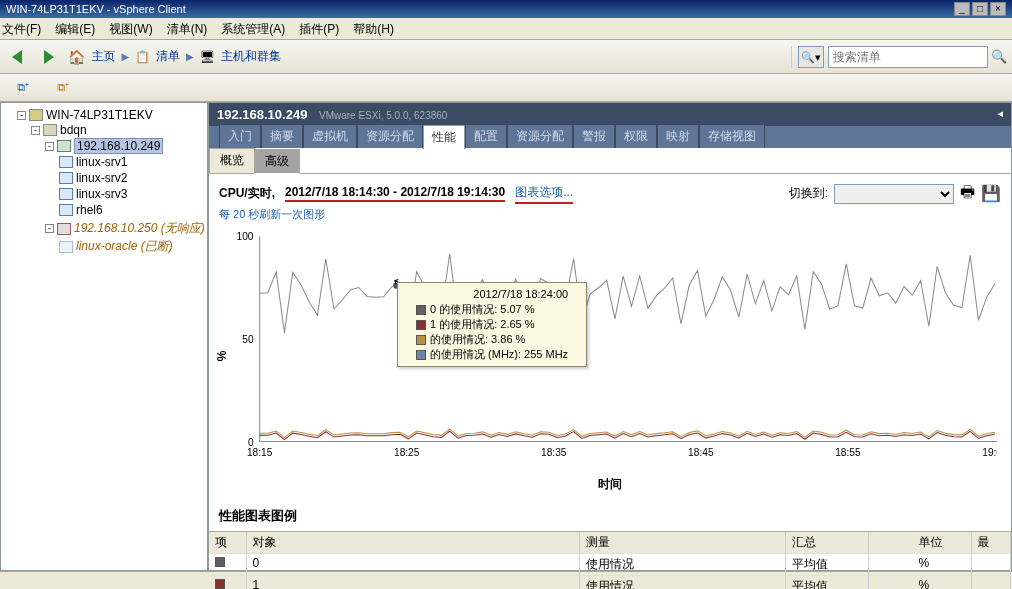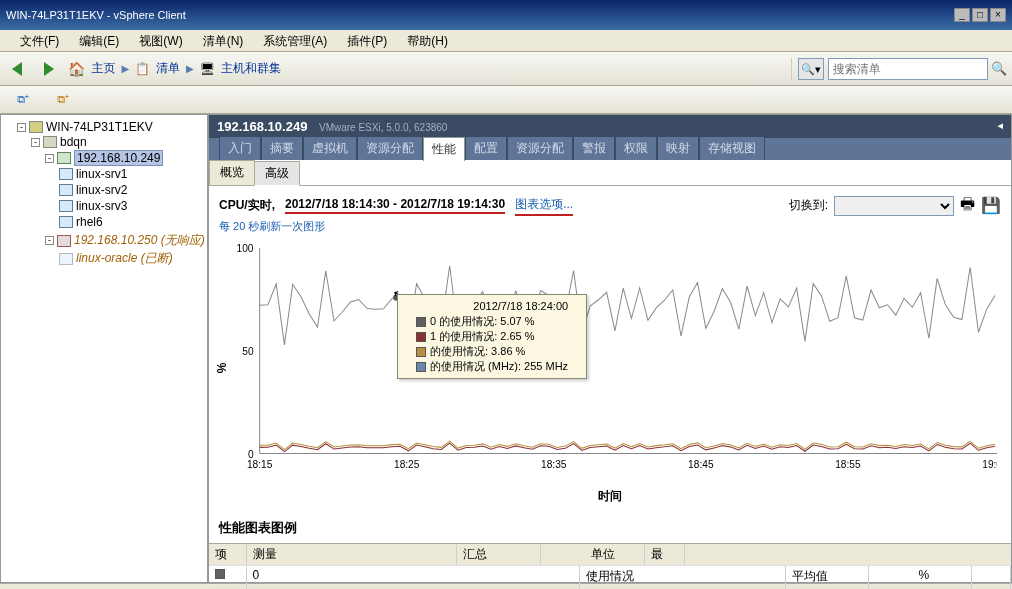--- a/index.html
+++ b/index.html
@@ -1,20 +1,20 @@
 <!DOCTYPE html>
 <html><head>
 <meta charset="utf-8">
 <style>
 * { box-sizing: border-box; margin: 0; padding: 0; font-family: "Microsoft YaHei", Arial, sans-serif; }
 body { background: #ece9d8; font-size: 11px; overflow: hidden; width: 1012px; height: 589px; }
-.titlebar { background: linear-gradient(#0a246a,#3a6ea5); color: #fff; height: 30px; font-size: 11px; padding: 2px 6px; display: flex; justify-content: space-between; align-items: center; }
+.titlebar { background: linear-gradient(#0a246a,#3a6ea5); color: #fff; height: 18px; font-size: 11px; padding: 2px 6px; display: flex; justify-content: space-between; align-items: center; }
 .titlebar .ctrls { display: flex; gap: 2px; }
 .titlebar .ctrl { background: #bbb; color: #000; width: 16px; height: 14px; font-size: 10px; text-align: center; border: 1px solid #888; line-height: 12px; }
-.menubar { background: #ece9d8; border-bottom: 1px solid #aca899; height: 22px; display: flex; gap: 20px; padding: 3px 20px; font-size: 12px; }
+.menubar { background: #ece9d8; border-bottom: 1px solid #aca899; height: 22px; display: flex; gap: 14px; padding: 3px 2px; font-size: 12px; }
 .menubar span { cursor: default; }
 .toolbar { background: linear-gradient(#f7f7f3,#e5e3d6); border-bottom: 1px solid #aca899; height: 34px; display: flex; align-items: center; padding: 0 4px; gap: 6px; }
 .tbtn { width: 26px; height: 26px; border: 1px solid transparent; display: flex; align-items: center; justify-content: center; border-radius: 2px; }
 .arrow-left { width:0;height:0;border-top:7px solid transparent;border-bottom:7px solid transparent;border-right:10px solid #2e8b2e; }
 .arrow-right { width:0;height:0;border-top:7px solid transparent;border-bottom:7px solid transparent;border-left:10px solid #2e8b2e; }
 .home-icon { font-size: 14px; }
 .breadcrumb { display: flex; align-items: center; gap: 6px; font-size: 12px; flex: 1; }
 .breadcrumb a { color: #003399; text-decoration: none; }
 .bc-arrow { color: #5a7bb0; font-size: 10px; }
 .searchbox { display: flex; align-items: center; gap: 4px; border-left: 1px solid #ccc; padding-left: 6px; }
@@ -36,21 +36,21 @@
 .ico-vm { background: #d8e8f8; border: 1px solid #5a7fa0; }
 .ico-hostx { background: #e4dcdc; border: 1px solid #a05a5a; }
 .main { flex: 1; display: flex; flex-direction: column; border: 1px solid #919b9c; background: #fff; min-width: 0; }
 .hosthdr { background: #3a4b63; color: #fff; padding: 4px 8px; font-size: 13px; font-weight: bold; }
 .hostsub { color: #a4b0c2; font-size: 10px; padding-left: 8px; display:inline; font-weight:normal;}
 .tabs { background: #5e7597; display: flex; height: 22px; align-items: flex-end; padding-left: 10px; gap: 0; font-size: 12px; }
 .tab { color: #d2dceb; padding: 3px 8px; border: 1px solid #3a4b63; border-bottom: none; background: #5e7597; cursor:default; }
 .tab.active { background: #fff; color: #333; border-color: #919b9c; position:relative; top:1px;}
 .subtabs { background: #fff; border-bottom: 1px solid #aca899; display: flex; font-size: 12px; }
 .subtab { padding: 3px 10px; border: 1px solid #aca899; border-bottom: none; background: #ece9d8; margin-right: -1px; cursor:default;}
-.subtab.active { background: #e5e5e5; border-bottom: 1px solid #fff; position:relative; top:1px; }
+.subtab.active { background: #a3a3a3; border-bottom: 1px solid #fff; position:relative; top:1px; }
 .chartbar { display: flex; align-items: center; padding: 6px 10px 0; gap: 10px; font-size: 12px; }
 .chartbar .title { font-weight: bold; }
 .chartbar .link { color: #1a5fb0; cursor: pointer; border-bottom: 2px solid #c02020; padding-bottom:1px; }
 .chartbar .underline { border-bottom: 2px solid #c02020; padding-bottom:1px;}
 .switch { display: flex; align-items: center; gap: 6px; font-size: 12px; }
 .switch select { border: 1px solid #7f9db9; height: 20px; width: 120px; }
 .printer { font-size: 16px; }
 .refresh { color: #1a5fb0; font-size: 11px; padding: 0 10px 4px; }
 .chartwrap { position: relative; height: 250px; margin: 0 14px; }
 .yaxis-label { position: absolute; left: -6px; top: 50%; transform: rotate(-90deg); font-weight: bold; font-size: 12px; }
@@ -274,20 +274,21 @@
             <span>  的使用情况 (MHz): 255 MHz</span>
           </div>
       </div>
     </div>
     <div class="xaxis-label">时间</div>
 
     <div class="legend-title">性能图表图例</div>
     <div class="legend-table">
       <div class="hdrrow">
         <div class="cell c-key">项</div>
+        <div class="cell c-obj">对象</div>
         <div class="cell c-meas">测量</div>
         <div class="cell c-agg">汇总</div>
         <div class="cell c-unit">单位</div>
         <div class="cell c-last">最</div>
       </div>
       <div id="legend-rows">
           <div class="drow">
             <div class="cell c-key"><span class="sq" style="background:#606060"></span></div>
             <div class="cell c-obj">0</div>
             <div class="cell c-meas">使用情况</div>

